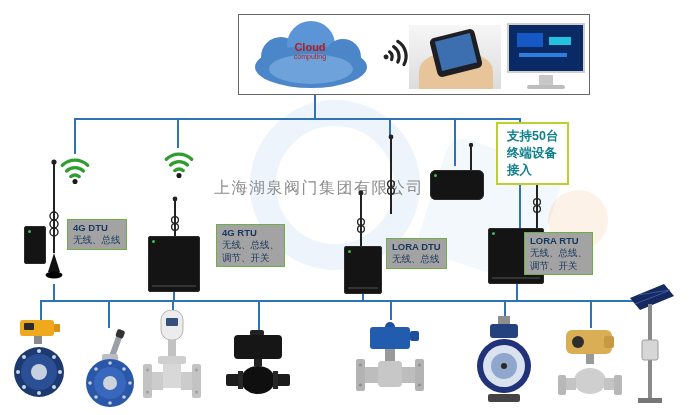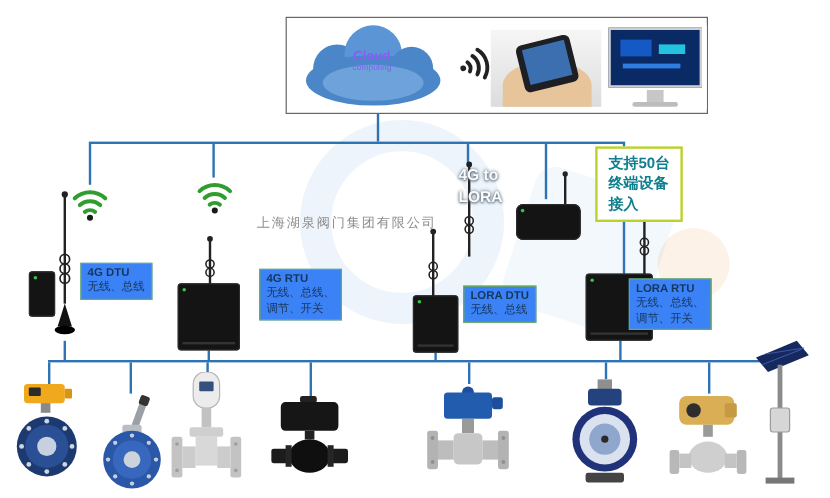--- a/index.html
+++ b/index.html
@@ -1,27 +1,27 @@
 <!DOCTYPE html>
 <html><head>
 <meta charset="utf-8">
 <style>
   *{margin:0;padding:0;box-sizing:border-box}
   body{background:#fff;font-family:"Liberation Sans",sans-serif}
   .canvas{position:relative;width:692px;height:415px;background:#fff;overflow:hidden}
   .vline{position:absolute;width:2px;background:#2e74b5;z-index:1}
   .hline{position:absolute;height:2px;background:#2e74b5;z-index:1}
   .wm{position:absolute;z-index:0;pointer-events:none}
-  .company{position:absolute;left:214px;top:178px;font-size:11px;color:#8c8c8c;letter-spacing:1.5px;z-index:2;white-space:nowrap}
+  .company{position:absolute;left:214px;top:178px;font-size:16px;color:#8c8c8c;letter-spacing:1.5px;z-index:2;white-space:nowrap}
   .top-box{position:absolute;left:238px;top:14px;width:352px;height:81px;border:1px solid #666;background:#fff;z-index:2}
-  .cloud-text{position:absolute;left:12px;top:26px;width:118px;text-align:center;color:#8b5cf6;z-index:3}
+  .cloud-text{position:absolute;left:12px;top:26px;width:118px;text-align:center;color:#b91c1c;z-index:3}
   .cloud-text .t1{font-size:11px;font-weight:bold}
   .cloud-text .t2{font-size:7px}
   .photo{position:absolute;overflow:hidden}
-  .lbl{position:absolute;background:#3b82f6;border:1.5px solid #6fae46;padding:2px 5px;font-size:9.5px;color:#17365d;line-height:1.3;z-index:5;white-space:nowrap}
+  .lbl{position:absolute;background:#a3a3a3;border:1.5px solid #6fae46;padding:2px 5px;font-size:9.5px;color:#17365d;line-height:1.3;z-index:5;white-space:nowrap}
   .lbl .nm{font-weight:bold}
   .callout{position:absolute;left:496px;top:122px;background:#fff;border:2px solid #bcd22b;padding:4px 9px;font-size:12.5px;font-weight:bold;color:#0f7f8f;line-height:1.35;z-index:6;white-space:nowrap}
   .gateway{position:absolute;left:382px;top:137px;z-index:6;color:#fbfbfb;font-weight:bold;font-size:13px;line-height:1.35;text-shadow:0 0 3px #5a6b7d,0 1px 2px #5a6b7d;white-space:nowrap}
   .wifi{position:absolute;z-index:4}
   .ant{position:absolute;z-index:4}
   .devbox{position:absolute;background:#141414;border-radius:3px;z-index:4;box-shadow:inset 0 0 0 1px #2a2a2a}
   .devbox .led{position:absolute;left:4px;top:4px;width:3px;height:3px;background:#39c24a;border-radius:50%}
   .devbox .slot{position:absolute;left:4px;bottom:5px;right:4px;height:2px;background:#333}
   .valve{position:absolute;z-index:3}
   .scr{position:absolute;left:2px;top:2px;width:78px;height:50px;background:#0a2a66;border:2px solid #cfcfcf}
@@ -153,24 +153,20 @@
   </div>
   <div class="devbox" style="left:344px;top:246px;width:38px;height:48px">
     <div class="led"></div>
     <div class="slot"></div>
   </div>
   <div class="devbox" style="left:488px;top:228px;width:56px;height:56px">
     <div class="led"></div>
     <div class="slot"></div>
   </div>
 
-  <div class="gateway">
-    <div>4G to</div>
-    <div>LORA</div>
-  </div>
 
   <div class="callout">
     <div>支持50台</div>
     <div>终端设备</div>
     <div>接入</div>
   </div>
 
   <div class="lbl" style="left:67px;top:219px">
     <div class="nm">4G DTU</div>
     <div>无线、总线</div>

